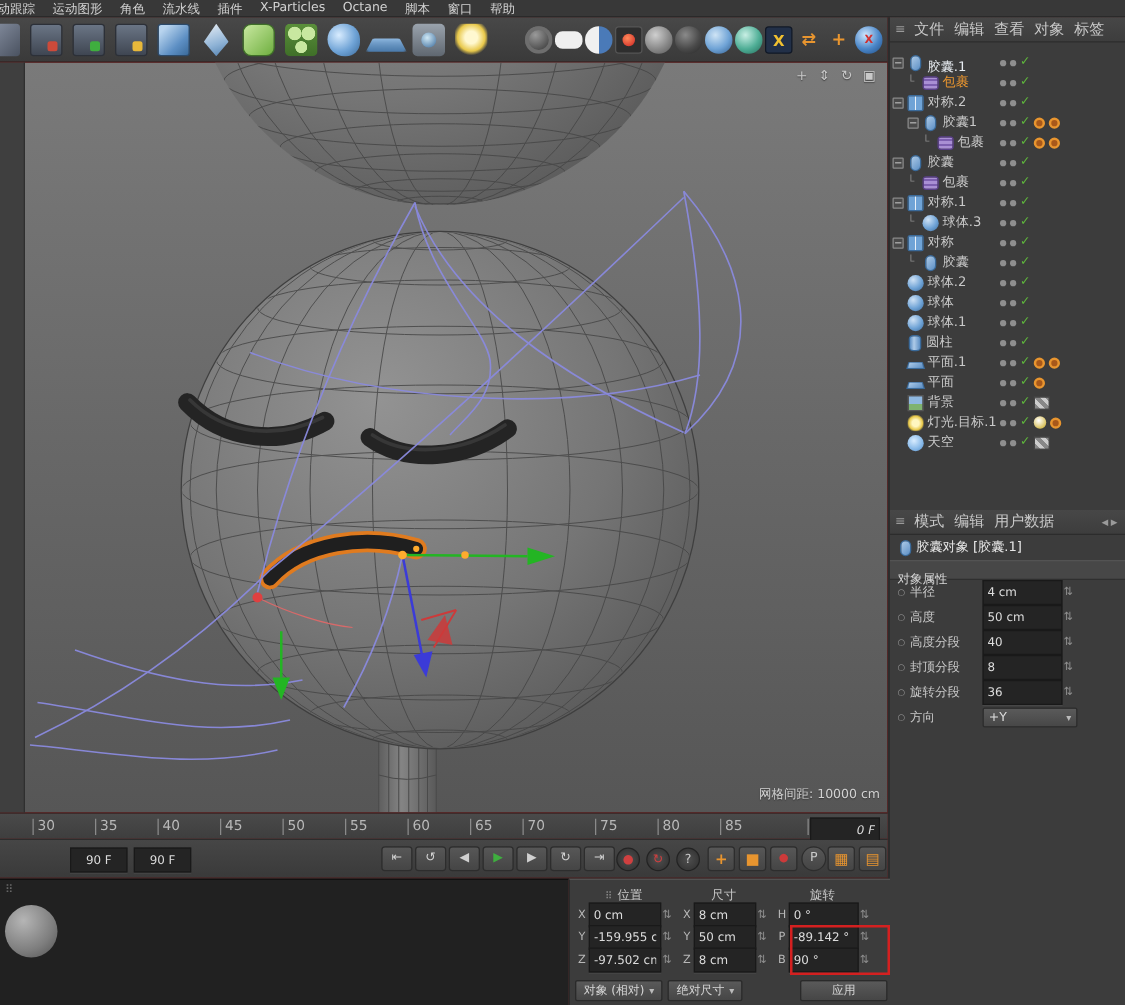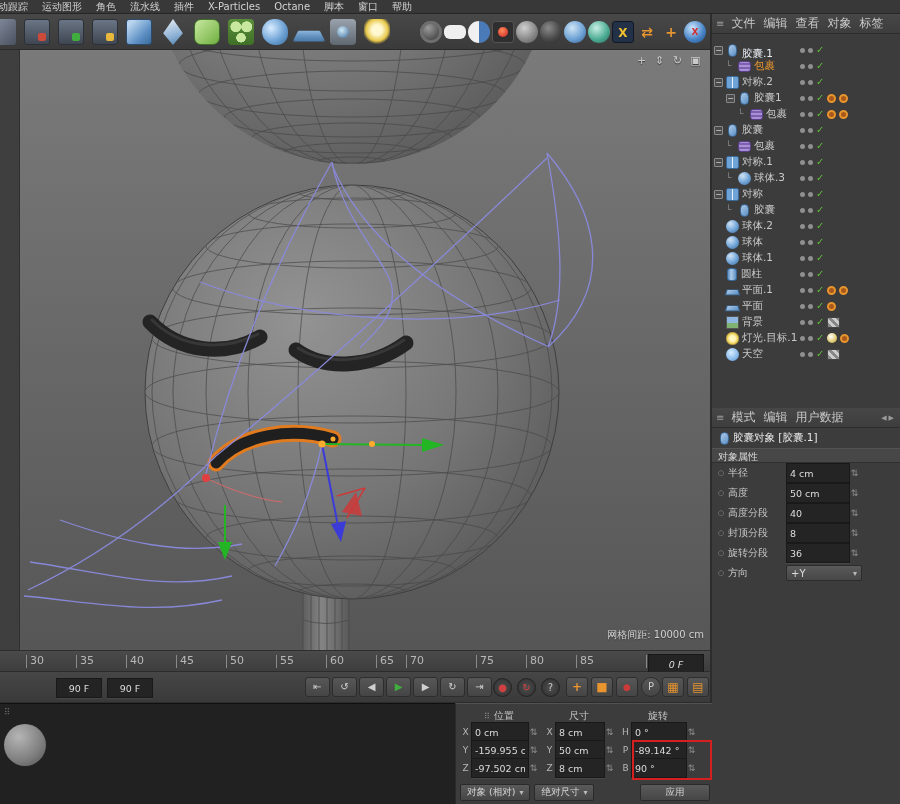--- a/index.html
+++ b/index.html
@@ -85,34 +85,34 @@
 .tag-thumb{width:13px;height:11px;background:repeating-linear-gradient(45deg,#888 0 3px,#ccc 3px 6px);border:1px solid #444;flex:none;}
 .tag-light{width:10px;height:10px;border-radius:50%;background:radial-gradient(circle at 40% 35%,#fff,#d8c05a 70%);flex:none;}
 
 
 #am-title{height:20px;display:flex;align-items:center;padding:0 5px;flex:none;}
 #am-title .oi{margin-right:4px;}
 #am-title span.t{color:#e8e8e8;font-size:10.5px;}
 #am-tabs{height:20px;display:flex;align-items:center;padding:2px 3px;gap:3px;flex:none;}
 .amtab{width:88px;height:15px;background:linear-gradient(#575757,#474747);border:1px solid #2a2a2a;border-radius:2px;color:#d5d5d5;font-size:10px;font-family:"DejaVu Sans",sans-serif;}
 .amtab.active{background:linear-gradient(#707070,#5a5a5a);color:#f2f2f2;}
-#am-section{height:15px;background:#474747;border-top:1px solid #535353;border-bottom:1px solid #2f2f2f;color:#d8d8d8;font-size:10px;padding:1px 6px;flex:none;}
+#am-section{height:15px;background:#474747;border-top:1px solid #535353;border-bottom:1px solid #2f2f2f;color:#d8d8d8;font-size:10px;padding:7px 6px;flex:none;}
 .prop-row{height:20px;display:flex;align-items:center;padding-left:6px;flex:none;}
 .pbullet{color:#9a9a9a;font-size:7px;width:10px;flex:none;}
 .plabel{color:#c8c8c8;font-size:10px;width:58px;flex:none;white-space:nowrap;}
 .fld{background:#242424;border:1px solid #191919;box-shadow:0 1px 0 rgba(255,255,255,.06);color:#dcdcdc;font-size:9.5px;font-family:"DejaVu Sans",sans-serif;height:20px;padding:9px 3px;}
 .afield{width:64px;}
 .spin{color:#8f8f8f;font-size:9px;width:9px;display:inline-block;text-align:center;flex:none;}
 .ddown{width:76px;height:16px;background:linear-gradient(#5a5a5a,#474747);border:1px solid #2c2c2c;border-radius:2px;color:#ddd;font-size:10px;display:flex;justify-content:space-between;align-items:center;padding:0 4px;}
 .ddown .dar{color:#bbb;font-size:8px;}
 
 
 #ruler{left:0;top:650px;width:710px;height:22px;background:linear-gradient(#4a4a4a,#3e3e3e);border-top:1px solid #2e2e2e;border-bottom:1px solid #2c2c2c;}
 .tick{position:absolute;top:4px;font-size:11px;color:#b8b8b8;border-left:1px solid #8a8a8a;padding-left:3px;height:13px;line-height:12px;}
-#frame-box{position:absolute;left:648px;top:3px;width:56px;text-align:center;font-style:italic;}
+#frame-box{position:absolute;left:648px;top:3px;width:56px;text-align:right;font-style:italic;}
 #transport{left:0;top:672px;width:710px;height:31px;background:linear-gradient(#464646,#3a3a3a);border-bottom:1px solid #2c2c2c;}
 .rng{position:absolute;top:6px;width:46px;text-align:center;}
 #tbtns{position:absolute;left:305px;top:5px;display:flex;gap:2px;}
 .tbtn{width:25px;height:20px;background:linear-gradient(#575757,#454545);border:1px solid #2d2d2d;border-radius:3px;color:#d0d0d0;font-size:10px;line-height:18px;text-align:center;padding:0;font-family:"DejaVu Sans",sans-serif;}
 .tbtn.green{color:#3fae3f;}
 #recs{position:absolute;left:493px;top:6px;display:flex;gap:5px;}
 .rec{width:19px;height:19px;border-radius:50%;background:radial-gradient(#4f4f4f,#2e2e2e);border:1px solid #222;color:#d04040;font-size:10px;line-height:17px;text-align:center;padding:0;font-family:"DejaVu Sans",sans-serif;}
 .rec.q{color:#c8c8c8;}
 #keybtns{position:absolute;left:566px;top:5px;display:flex;gap:3px;}
 .obtn{width:22px;height:20px;background:linear-gradient(#575757,#454545);border:1px solid #2d2d2d;border-radius:3px;font-size:12px;line-height:18px;text-align:center;padding:0;color:#d0d0d0;font-family:"DejaVu Sans",sans-serif;}
@@ -604,21 +604,21 @@
 
   <div id="ruler" class="abs">
     <span class="tick" style="left:26px">30</span>
     <span class="tick" style="left:76px">35</span>
     <span class="tick" style="left:126px">40</span>
     <span class="tick" style="left:176px">45</span>
     <span class="tick" style="left:226px">50</span>
     <span class="tick" style="left:276px">55</span>
     <span class="tick" style="left:326px">60</span>
     <span class="tick" style="left:376px">65</span>
-    <span class="tick" style="left:406px">70</span>
+    <span class="tick" style="left:418px">70</span>
     <span class="tick" style="left:476px">75</span>
     <span class="tick" style="left:526px">80</span>
     <span class="tick" style="left:576px">85</span>
     <span class="tick" style="left:646px">90</span>
     <input id="frame-box" class="fld" value="0 F" style="">
   </div>
 
   <div id="transport" class="abs">
     <input class="fld rng" style="left: 56px;" value="90 F">
     <input class="fld rng" style="left: 107px;" value="90 F">

